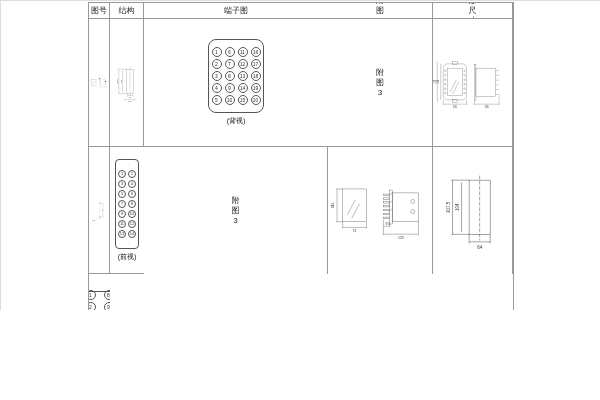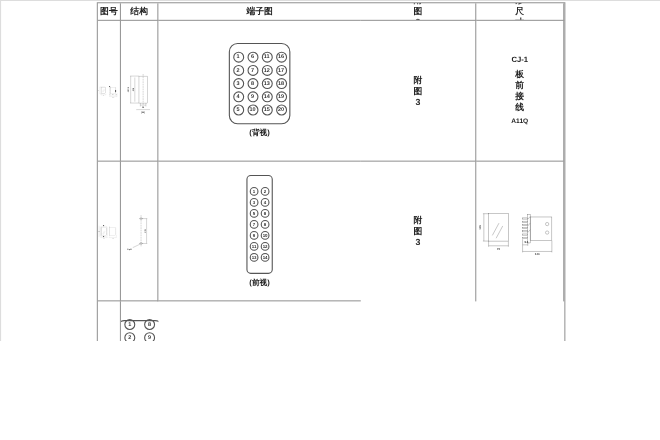--- a/index.html
+++ b/index.html
@@ -1,17 +1,17 @@
 <!DOCTYPE html>
 <html><head>
 <meta charset="utf-8">
 <style>
   html,body{margin:0;padding:0;background:#fff;}
   .page{position:relative;width:600px;height:310px;background:#fff;overflow:hidden;
-        font-family:"Liberation Sans",sans-serif;color:#333;box-shadow:inset 1px 1px 0 #ddd;font-weight:bold;}
+        font-family:"Liberation Sans",sans-serif;color:#333;box-shadow:inset 1px 1px 0 #ddd;}
   .sheet{position:absolute;left:88px;top:2px;display:grid;
          grid-template-columns:21px 34px 184px 105px 80px;
          grid-template-rows:16px 128px 127px 126px;
          border:1px solid #999;background:#fff;}
   .cell{border-right:1px solid #999;border-bottom:1px solid #999;position:relative;
         display:flex;align-items:center;justify-content:center;overflow:hidden;}
   .lastcol{border-right:none;}
   .lastrow{border-bottom:none;}
   .hdr{font-size:8px;color:#222;white-space:nowrap;}
   .hdr-outline{letter-spacing:4px;padding-left:4px;}
@@ -136,25 +136,20 @@
           <div class="pin">10</div>
           <div class="pin">15</div>
           <div class="pin">20</div>
         </div>
     <div class="tview">(背视)</div>
   </div>
 
   <div class="cell">
     <div class="vtext">附图3</div>
   </div>
-  <div class="cell structure">
-    <div class="model">CJ-1</div>
-    <div class="vtext">板前接线</div>
-    <div class="code">A11Q</div>
-  </div>
   <div class="cell">
     <svg class="dwg" width="184" height="127" viewBox="0 0 184 127">
       <g>
         <rect x="45" y="14" width="12" height="7"></rect>
         <rect x="45" y="103" width="12" height="7"></rect>
         <rect x="24" y="20" width="54" height="84" rx="10"></rect>
         <rect x="33" y="30" width="36" height="64"></rect>
         <line x1="40" y1="86" x2="54" y2="58"></line>
         <line x1="46" y1="90" x2="60" y2="62"></line>
         <circle cx="28.5" cy="36" r="1.8"></circle>

